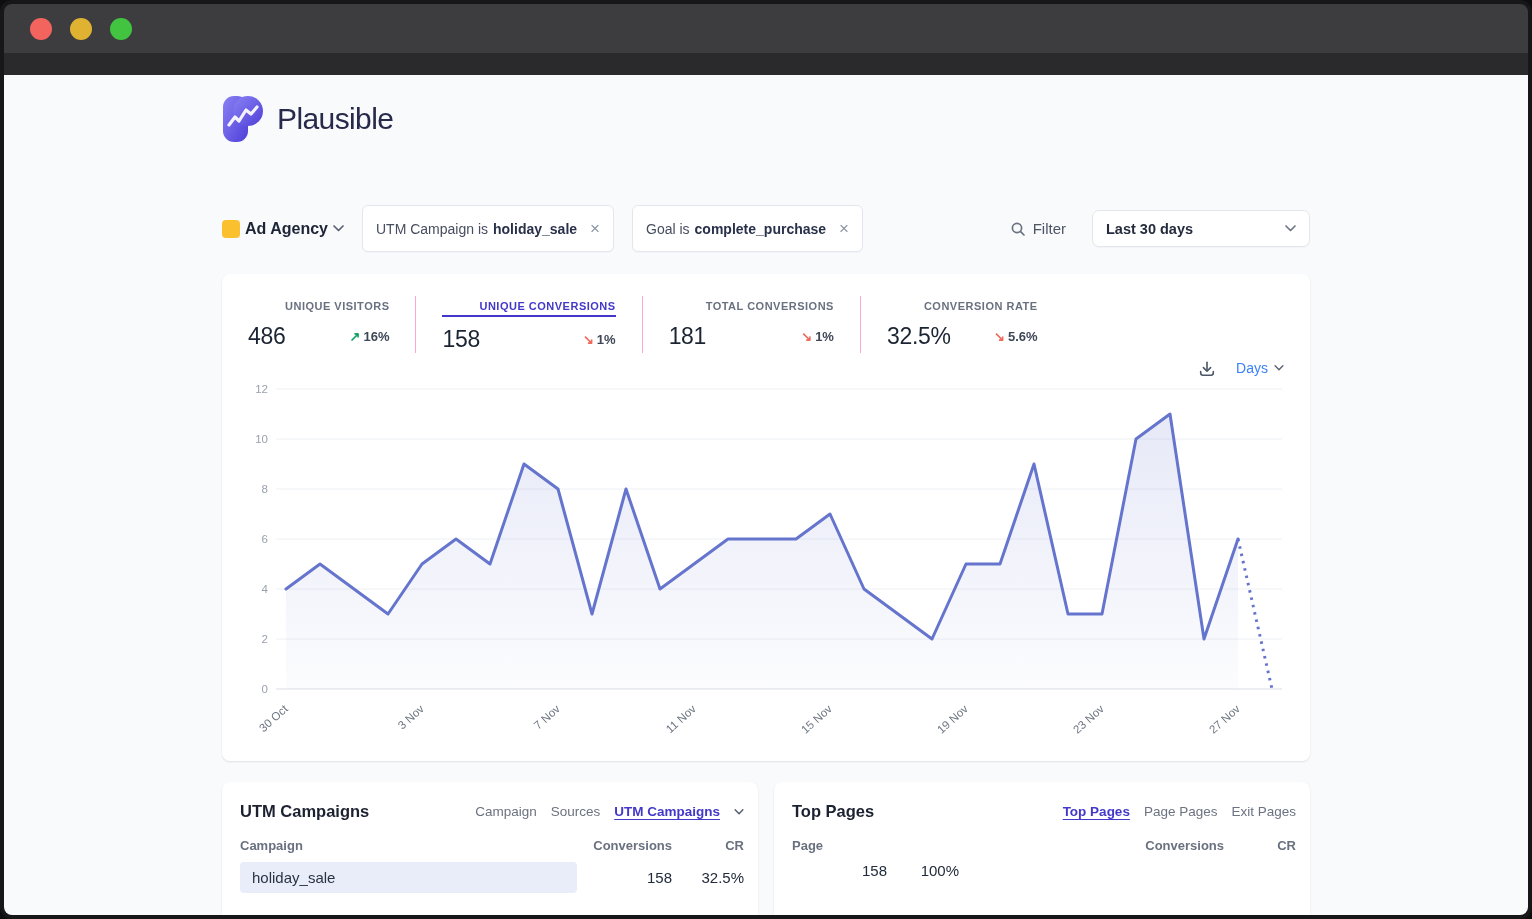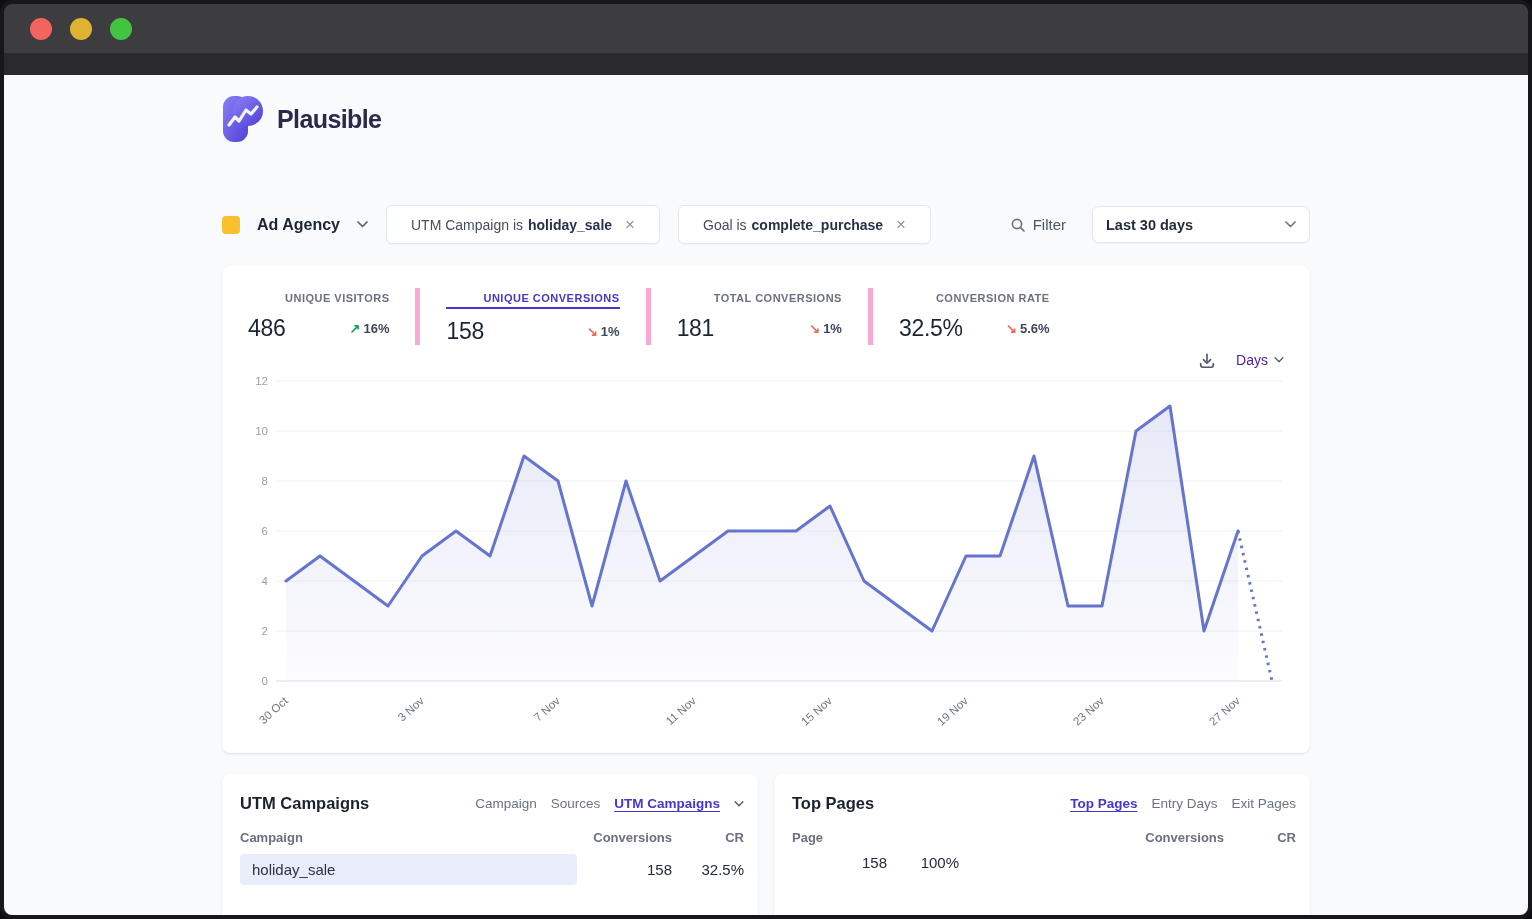--- a/index.html
+++ b/index.html
@@ -13,49 +13,49 @@
   body{font-family:"Liberation Sans", sans-serif; background:#0e0e10;}
   .frame{width:1532px; height:919px; background:#17171a; border-radius:12px; overflow:hidden; position:relative;}
   .titlebar{margin:4px 4px 0; height:49px; background:#3d3d40; border-radius:8px 8px 0 0; display:flex; align-items:center; padding-left:26px; gap:18px;}
   .dot{width:22px; height:22px; border-radius:50%; cursor:pointer;}
   .substrip{margin:0 4px; height:22px; background:#2a2a2d;}
   .viewport{margin:0 4px 4px; height:840px; background:#f8fafc; border-radius:0 0 8px 8px; overflow:hidden;}
   .container{width:1088px; margin:0 auto;}
 
   
   .logo-row{padding-top:20px; display:flex; align-items:center; gap:13px;}
-  .wordmark{font-size:25px; font-weight:700; color:#272a4b; letter-spacing:-0.6px;}
+  .wordmark{font-size:30px; font-weight:400; color:#272a4b; letter-spacing:-0.6px;}
 
   
   .filter-row{margin-top:62px; display:flex; align-items:center; justify-content:space-between;}
   .filter-left{display:flex; align-items:center; gap:18px;}
-  .site-selector{display:flex; align-items:center; gap:17px; cursor:pointer;}
+  .site-selector{display:flex; align-items:center; gap:5px; cursor:pointer;}
   .site-favicon{width:18px; height:18px; border-radius:4px; background:var(--favicon);}
   .site-name{font-size:16px; font-weight:700; color:#1c2436;}
-  .pill{display:flex; align-items:center; background:#fff; border:1px solid var(--border); border-radius:6px; height:39px; padding:0 24px; font-size:14px; color:#454d5e; gap:5px; box-shadow:0 1px 1px rgba(16,24,40,.03); cursor:pointer;justify-content:center;}
+  .pill{display:flex; align-items:center; background:#fff; border:1px solid var(--border); border-radius:6px; height:47px; padding:0 13px; font-size:14px; color:#454d5e; gap:5px; box-shadow:0 1px 1px rgba(16,24,40,.03); cursor:pointer;justify-content:center;}
   .pill b{color:#28304a; font-weight:700;}
   .pill .close-x{margin-left:8px; color:#8d95a5; font-size:17px; line-height:1; cursor:pointer;}
   .filter-right{display:flex; align-items:center; gap:26px;}
   .filter-btn{display:flex; align-items:center; gap:7px; font-size:15px; color:#4b5563; cursor:pointer;}
   .date-picker{width:218px; height:37px; background:#fff; border:1px solid var(--border); border-radius:7px; display:flex; align-items:center; justify-content:space-between; padding:0 13px; font-size:14.5px; font-weight:700; color:#232b3c; box-shadow:0 1px 1px rgba(16,24,40,.03); cursor:pointer;}
 
   
   .card{background:#fff; border-radius:8px; box-shadow:0 1px 2px rgba(16,24,40,.06), 0 1px 3px rgba(16,24,40,.05);}
   .main-card{margin-top:22px; padding:22px 24px 4px;}
   .stats-row{display:flex; align-items:stretch;}
-  .stat{padding:0 26px; border-left:5px solid #f9a8d4; min-width:168px; cursor:pointer;}
+  .stat{padding:0 26px; border-left:1px solid #f9a8d4; min-width:168px; cursor:pointer;}
   .stat:first-child{border-left:none; padding-left:2px; min-width:164px;}
   .stat-label{font-size:11px; font-weight:700; letter-spacing:.5px; color:#697080; white-space:nowrap;padding-left:37px;}
   .stat-label.active{color:var(--accent); border-bottom:2px solid var(--accent); padding-bottom:3px; display:inline-block;}
   .stat-value-row{margin-top:9px; display:flex; align-items:center; justify-content:space-between;}
   .stat-number{font-size:23px; font-weight:400; color:var(--ink); letter-spacing:-0.3px;}
   .stat-change{font-size:13px; font-weight:700; color:#3e4757; display:flex; align-items:center; gap:3px; margin-left:18px;}
   .trend-up .arrow{color:var(--up);} .trend-down .arrow{color:var(--down);}
   .chart-toolbar{display:flex; justify-content:flex-end; align-items:center; gap:20px; height:26px; margin-top:2px; padding-right:2px;}
-  .interval-selector{display:flex; align-items:center; gap:6px; font-size:14px; color:#4c1d95; cursor:pointer;}
+  .interval-selector{display:flex; align-items:center; gap:6px; font-size:14px; color:#3b82f6; cursor:pointer;}
   .download-btn{display:flex; align-items:center; cursor:pointer;}
 
   
   .cards-row{display:flex; gap:16px; margin-top:21px;}
   .half-card{flex:1; padding:20px 14px 20px 18px; height:232px;}
   .card-head{display:flex; align-items:center; justify-content:space-between;}
   .card-title{font-size:16.5px; font-weight:700; color:#1b2130;}
   .tab-group{display:flex; align-items:center; gap:14px; font-size:13.5px; color:#6b7280;}
   .tab{cursor:pointer; white-space:nowrap;}
   .tab.active{color:var(--accent); font-weight:700; text-decoration:underline; text-underline-offset:3px;}
@@ -284,21 +284,21 @@
             <span class="col-conv num">158</span>
             <span class="col-cr num">32.5%</span>
           </div>
         </div>
 
         <div class="card half-card">
           <div class="card-head">
             <span class="card-title">Top Pages</span>
             <span class="tab-group">
               <span class="tab active">Top Pages</span>
-              <span class="tab">Entry Days</span>
+              <span class="tab">Page Pages</span>
               <span class="tab">Exit Pages</span>
             </span>
           </div>
           <div class="thead">
             <span class="col-name">Page</span>
             <span class="col-conv">Conversions</span>
             <span class="col-cr">CR</span>
           </div>
           <div class="tbody-row">
             <span class="col-conv num">158</span>

